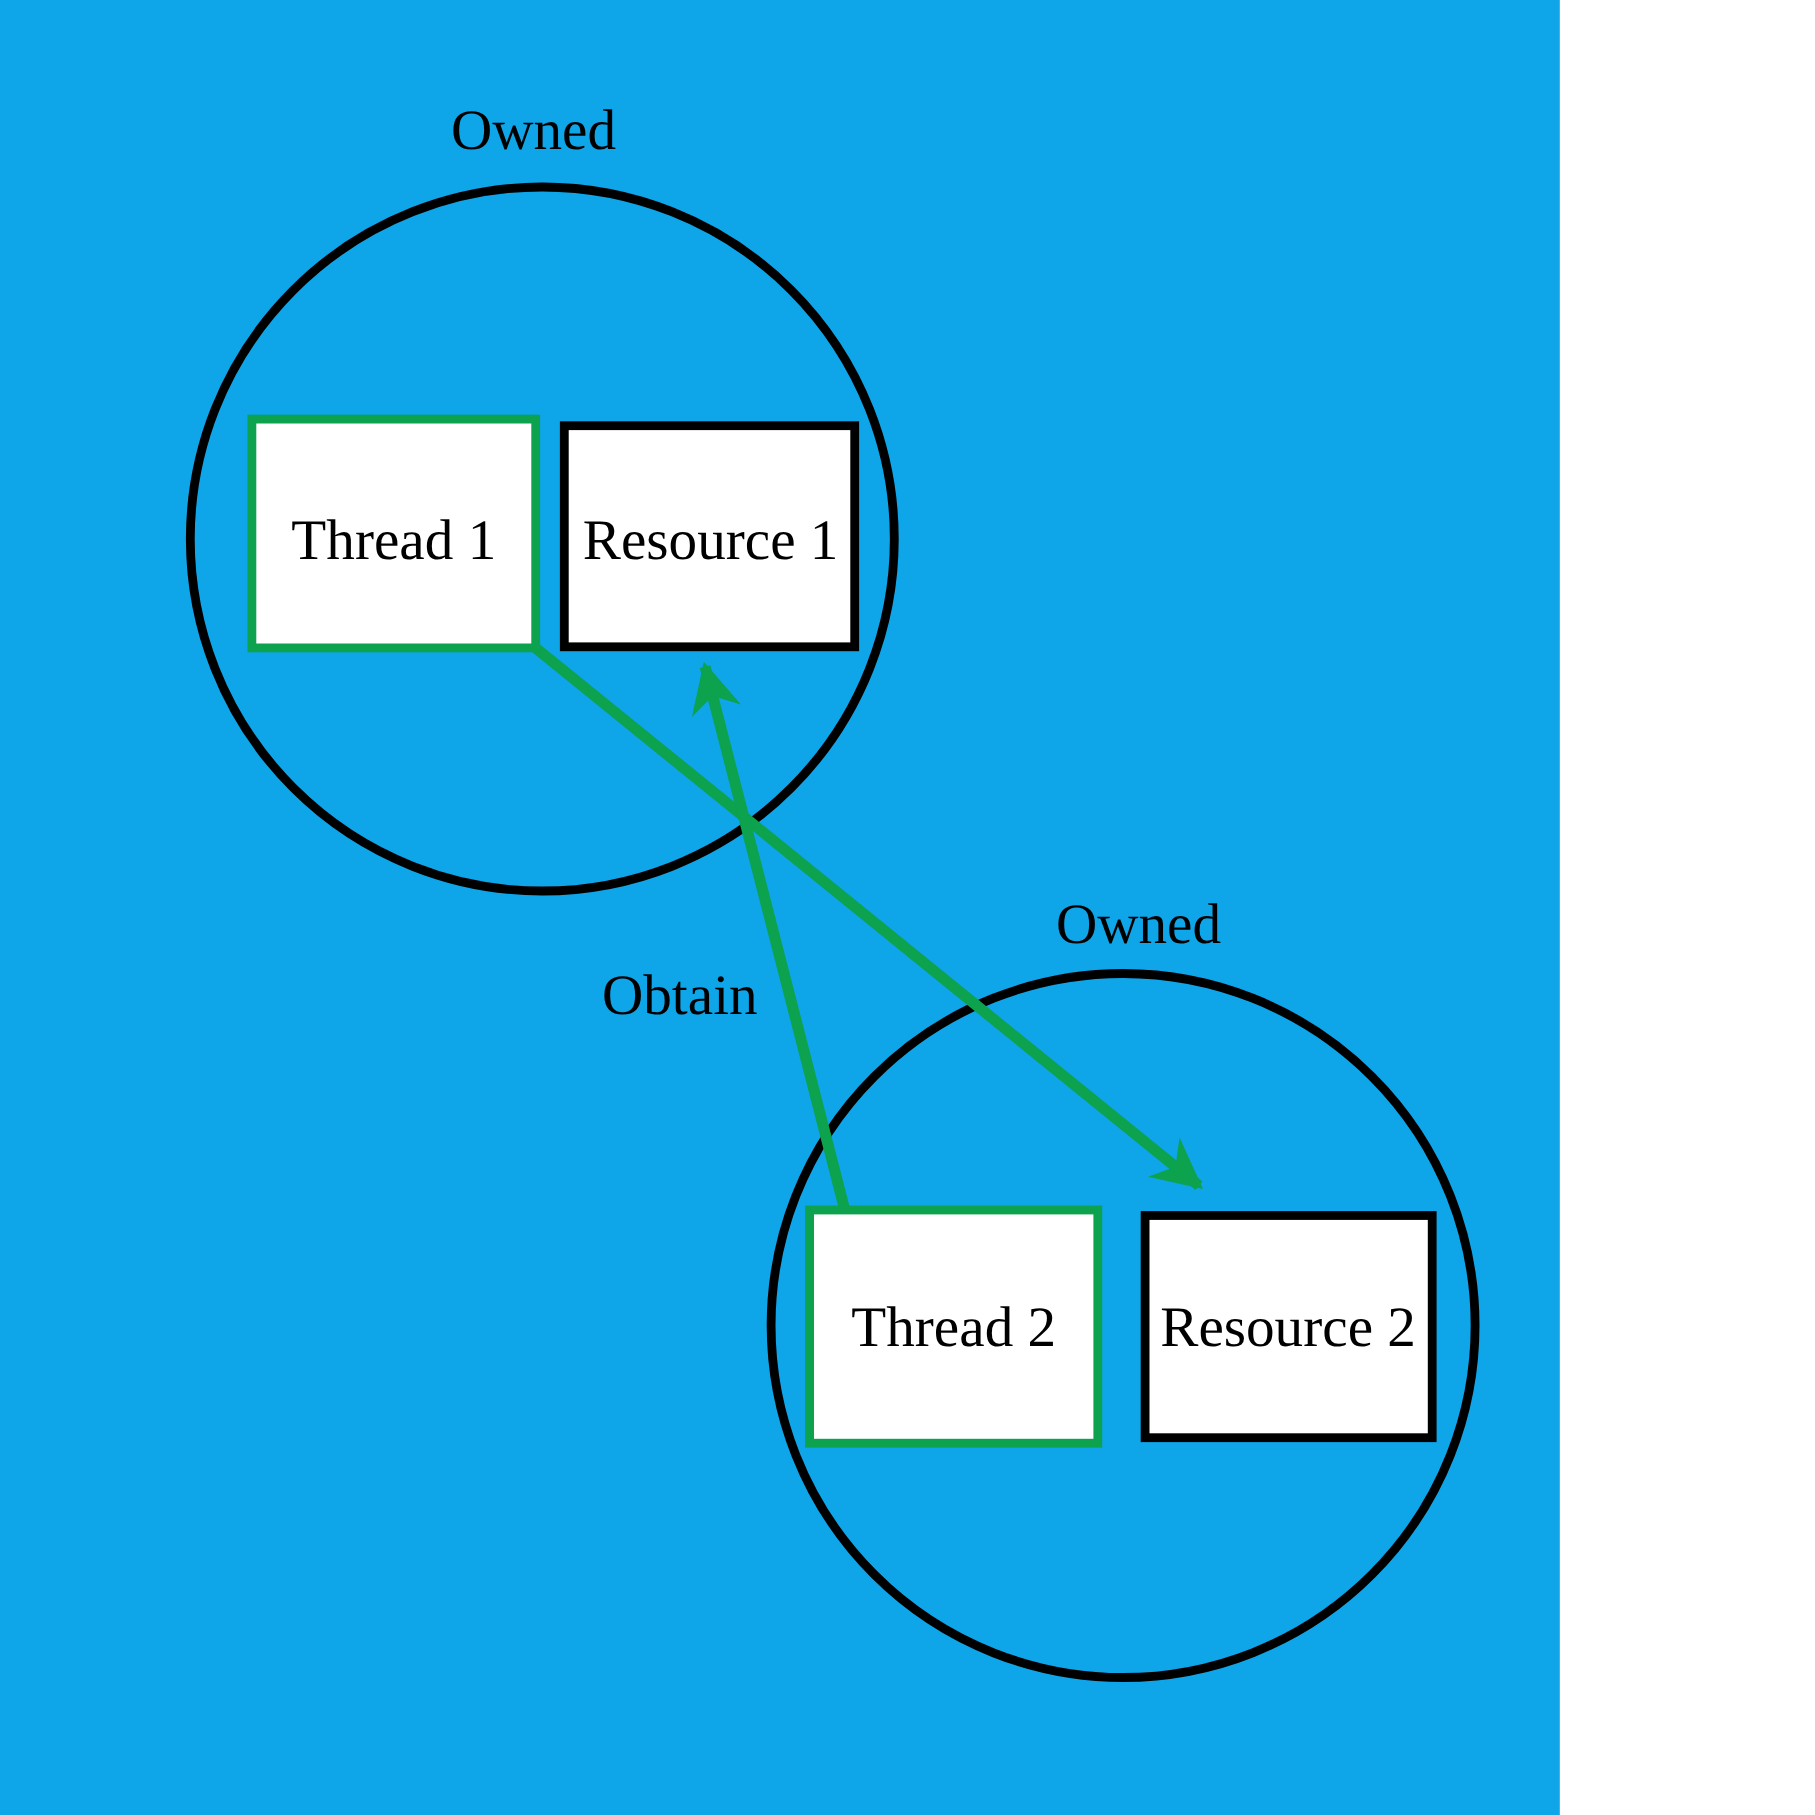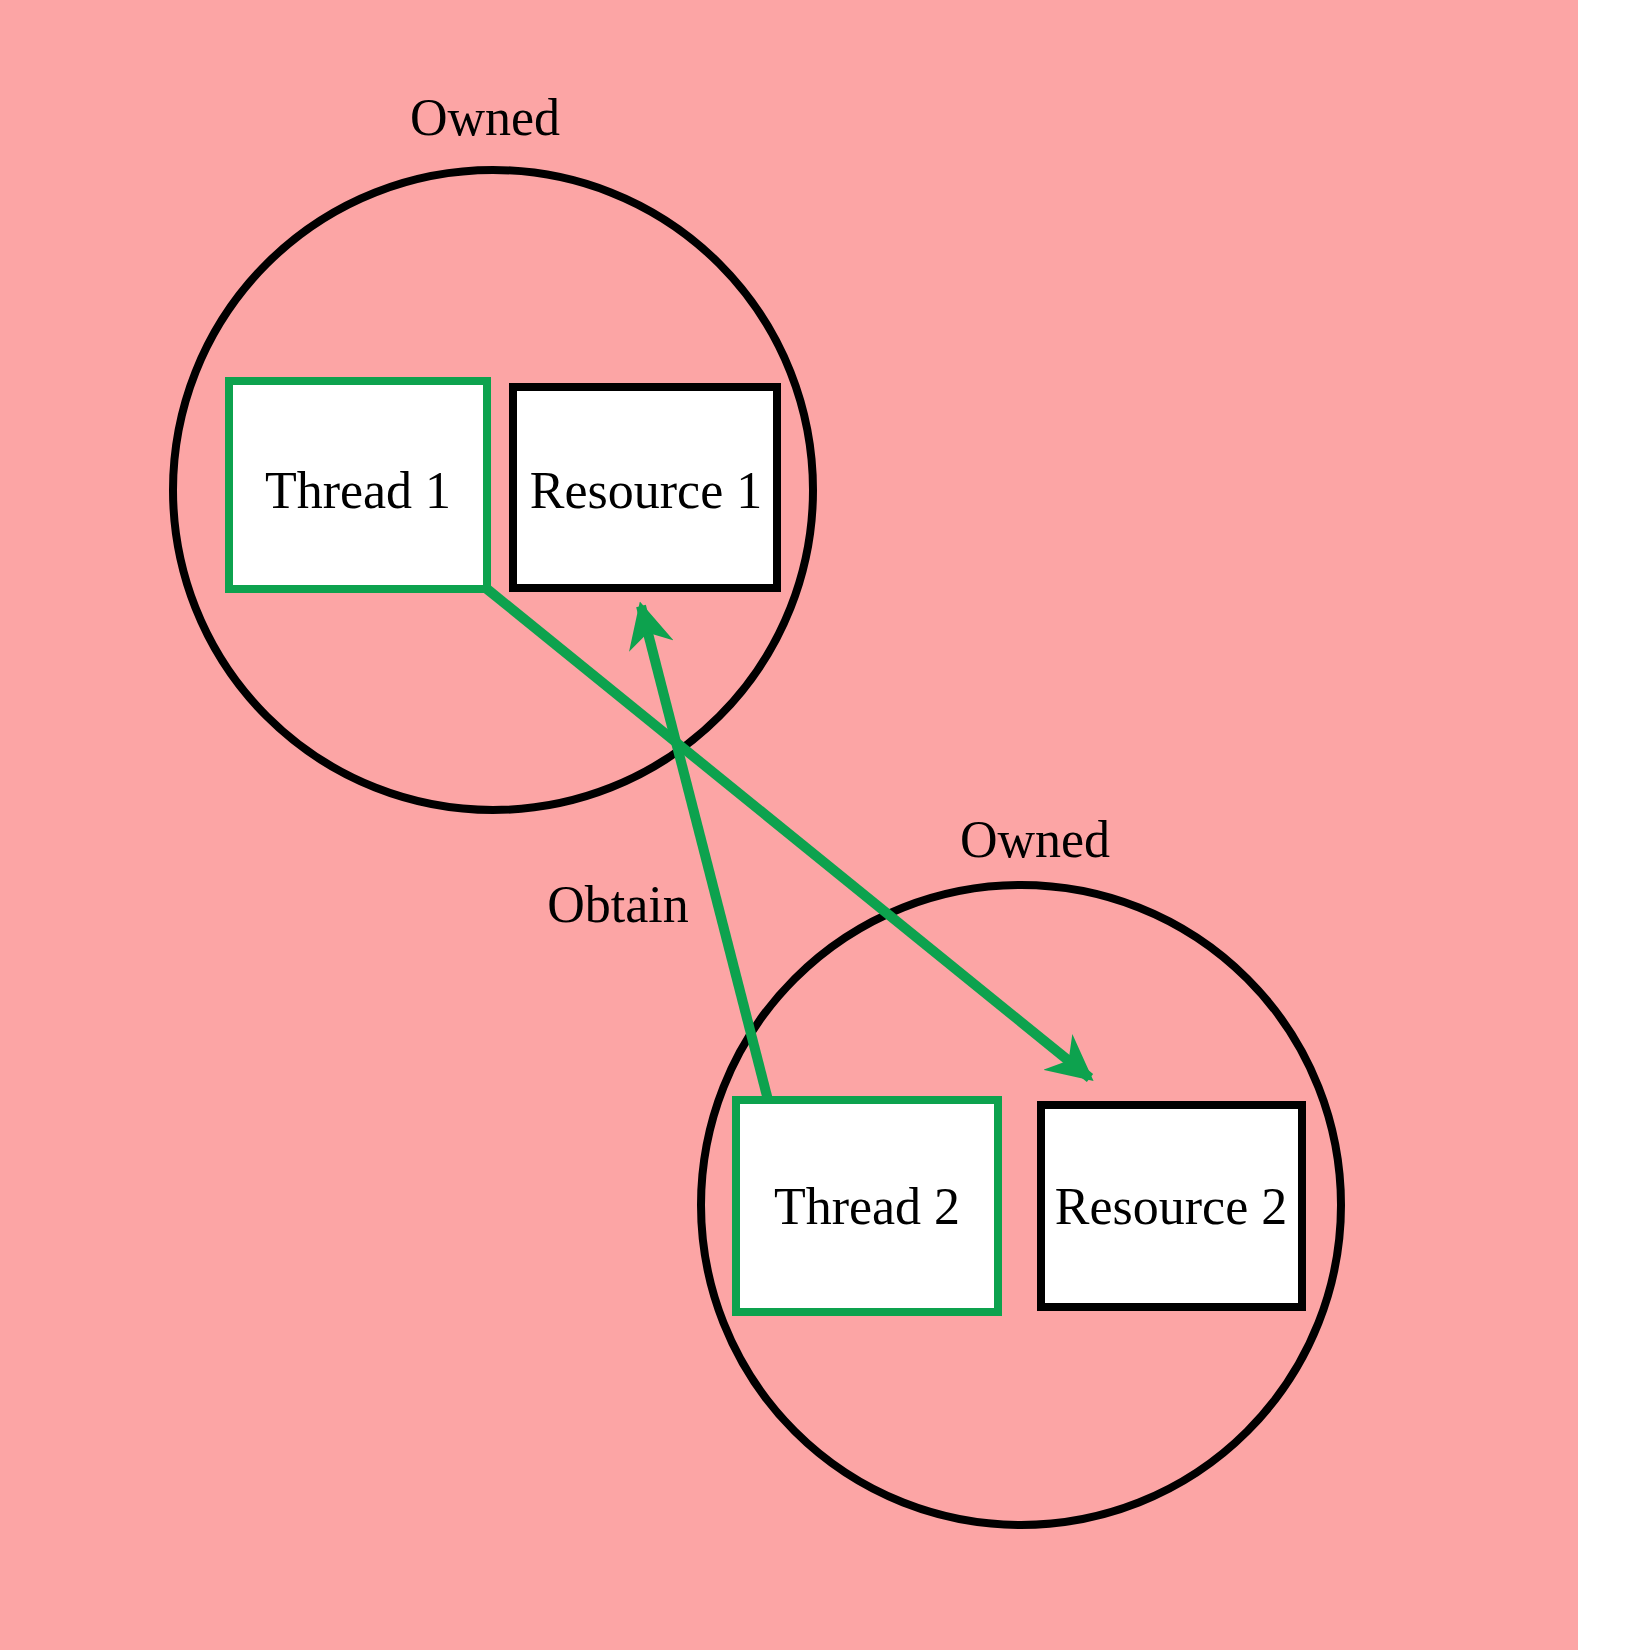--- a/index.html
+++ b/index.html
@@ -5,23 +5,23 @@
   html, body {
     margin: 0;
     padding: 0;
     background: #ffffff;
     width: 1650px;
     height: 1650px;
     overflow: hidden;
   }
   .stage {
     position: relative;
-    width: 1578px;
+    width: 1418px;
     height: 1650px;
-    background: #fca5a5;
+    background: #0ea5e9;
   }
   svg {
     display: block;
     font-family: "Liberation Serif", "DejaVu Serif", serif;
   }
   .circle-outline {
     fill: none;
     stroke: var(--ink, #000000);
     stroke-width: 8;
   }

